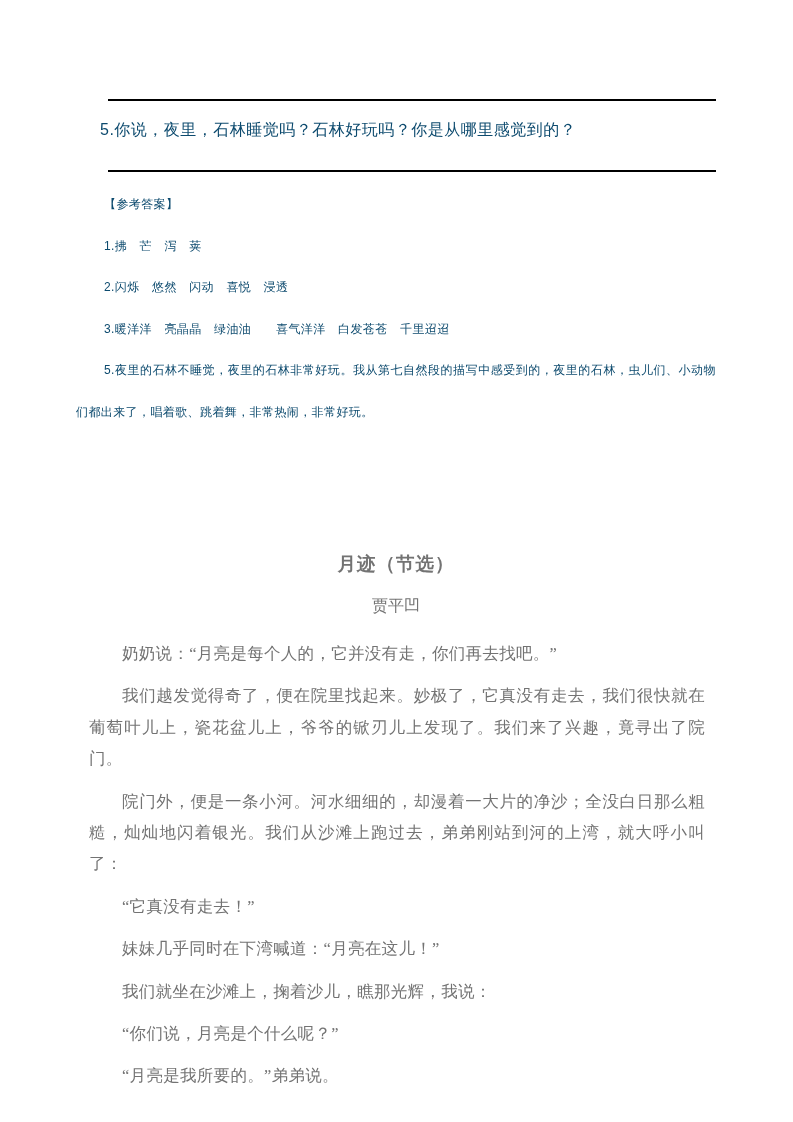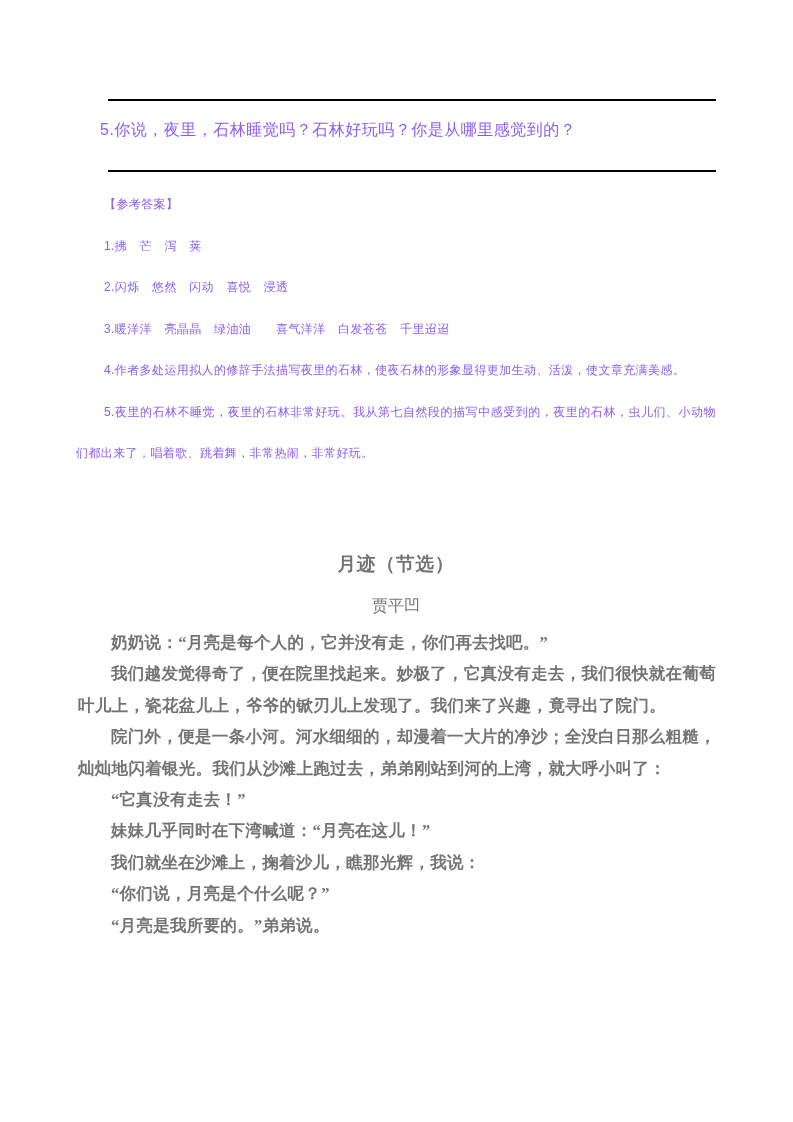--- a/index.html
+++ b/index.html
@@ -17,21 +17,21 @@
     width: 608px;
     height: 0;
     border-top: 2px solid #000000;
   }
   #rule-top { top: 99px; }
   #rule-bottom { top: 170px; }
 
   
   .ak-font {
     font-family: "Liberation Sans", "DejaVu Sans", sans-serif;
-    color: #8b5cf6;
+    color: #0c4a6e;
   }
   #question-line {
     position: absolute;
     left: 100px;
     top: 118px;
     width: 616px;
     font-size: 16px;
     line-height: 24px;
     letter-spacing: 0.5px;
   }
@@ -77,25 +77,24 @@
   #essay-body {
     position: absolute;
     left: 78px;
     top: 627px;
     width: 638px;
     font-size: 16.5px;
     line-height: 31.4px;
     letter-spacing: 0.3px;
   }
   #essay-body p {
-    margin: 0;
+    margin: 11px;
     text-indent: 2em;
     text-align: justify;
     text-justify: inter-ideograph;
-    font-weight: bold;
   }
   .blank-underline {
     text-decoration: underline;
     text-underline-offset: 4px;
     text-decoration-thickness: 1.5px;
   }
 </style>
 </head>
 <body>
 
@@ -105,21 +104,20 @@
 
   <div id="question-line" class="ak-font">5.你说，夜里，石林睡觉吗？石林好玩吗？你是从哪里感觉到的？</div>
 
   <div class="rule" id="rule-bottom"></div>
 
   <div id="answer-key" class="ak-font">
     <p>【参考答案】</p>
     <p>1.拂　芒　泻　荚</p>
     <p>2.闪烁　悠然　闪动　喜悦　浸透</p>
     <p>3.暖洋洋　亮晶晶　绿油油　　喜气洋洋　白发苍苍　千里迢迢</p>
-    <p>4.作者多处运用拟人的修辞手法描写夜里的石林，使夜石林的形象显得更加生动、活泼，使文章充满美感。</p>
     <p>5.夜里的石林不睡觉，夜里的石林非常好玩。我从第七自然段的描写中感受到的，夜里的石林，虫儿们、小动物们都出来了，唱着歌、跳着舞，非常热闹，非常好玩。</p>
   </div>
 
   <div id="essay-title" class="essay-font">月迹（节选）</div>
 
   <div id="essay-author" class="essay-font">贾平凹</div>
 
   <div id="essay-body" class="essay-font">
     <p>奶奶说：“月亮是每个人的，它并没有走，你们再去找吧。”</p>
     <p>我们越发觉得奇了，便在院里找起来。妙极了，它真没有走去，我们很快就在葡萄叶儿上，瓷花盆儿上，爷爷的锨刃儿上发现了。我们来了兴趣，竟寻出了院门。</p>

